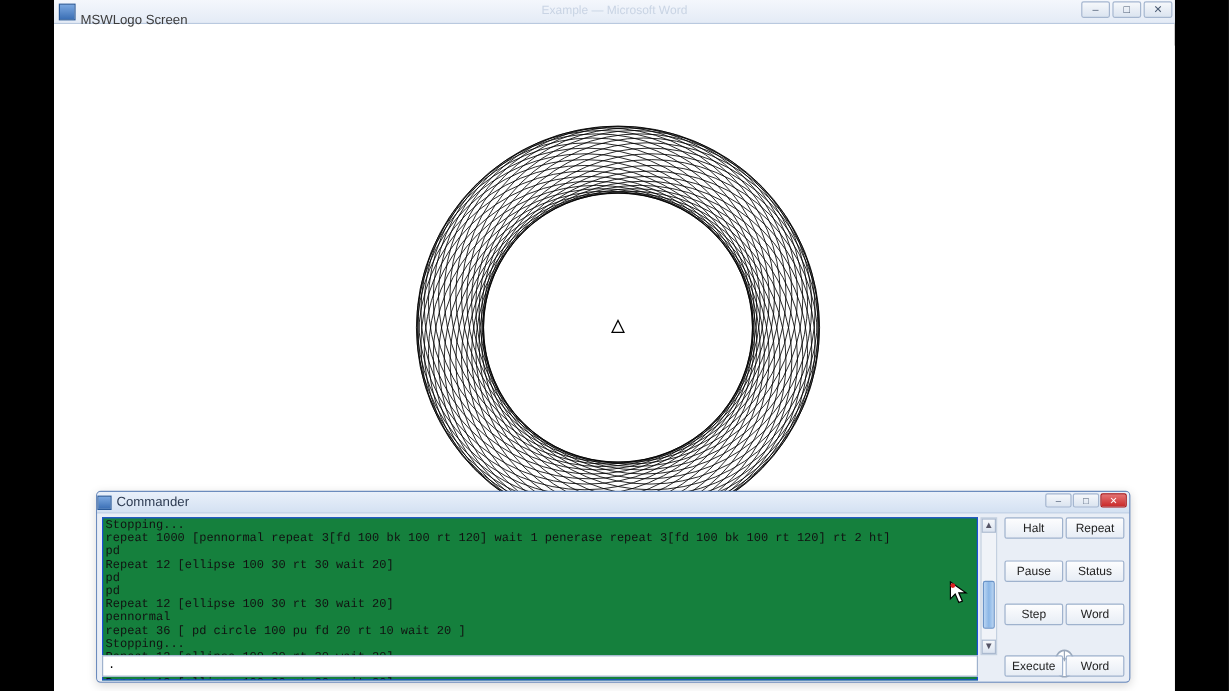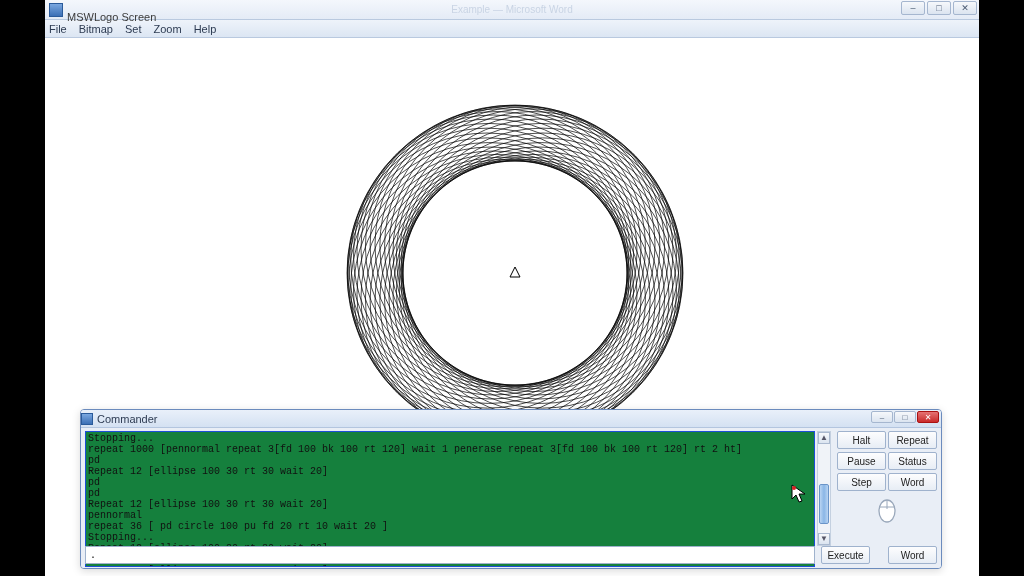--- a/index.html
+++ b/index.html
@@ -248,21 +248,21 @@
 
 .cmd-side {
   position: absolute;
   right: 4px;
   top: 3px;
   width: 100px;
 }
 .cmd-side .row {
   display: flex;
   gap: 2px;
-  margin-bottom: 3px;
+  margin-bottom: 18px;
 }
 .cmd-side button {
   flex: 1;
   height: 18px;
   background: linear-gradient(#fdfdfe, #e7edf5);
   border: 1px solid #9fb2cd;
   border-radius: 2px;
   font-size: 10px;
   color: #222;
   cursor: pointer;
@@ -272,21 +272,21 @@
   text-align: center;
   font-size: 20px;
   color: #9aa8bb;
 }
 
 .cmd-bottom-buttons {
   position: absolute;
   right: 4px;
   bottom: 4px;
   display: flex;
-  gap: 18px;
+  gap: 2px;
 }
 .cmd-bottom-buttons button {
   width: 49px;
   height: 18px;
   background: linear-gradient(#fdfdfe, #e7edf5);
   border: 1px solid #9fb2cd;
   border-radius: 2px;
   font-size: 10px;
   color: #222;
   cursor: pointer;
@@ -315,27 +315,20 @@
     <div class="app-icon"></div>
     <div class="title-text">MSWLogo Screen</div>
     <div class="bg-text">Example — Microsoft Word</div>
     <div class="win-controls">
       <div class="wc">–</div>
       <div class="wc">□</div>
       <div class="wc">✕</div>
     </div>
   </div>
 
-  <div class="menubar">
-    <span class="mi">File</span>
-    <span class="mi">Bitmap</span>
-    <span class="mi">Set</span>
-    <span class="mi">Zoom</span>
-    <span class="mi">Help</span>
-  </div>
 
   <div class="canvas">
     <svg id="logo-svg" width="934" height="540">
         <circle cx="498" cy="235" r="140" fill="none" stroke="#000" stroke-width="0.7"></circle>
         <circle cx="497.5746170843418" cy="239.86214897467406" r="140" fill="none" stroke="#000" stroke-width="0.7"></circle>
         <circle cx="496.31139338200546" cy="244.5765640131187" r="140" fill="none" stroke="#000" stroke-width="0.7"></circle>
         <circle cx="494.24871130596426" cy="249" r="140" fill="none" stroke="#000" stroke-width="0.7"></circle>
         <circle cx="491.4492444073314" cy="252.9980530712231" r="140" fill="none" stroke="#000" stroke-width="0.7"></circle>
         <circle cx="487.9980530712231" cy="256.4492444073314" r="140" fill="none" stroke="#000" stroke-width="0.7"></circle>
         <circle cx="484" cy="259.24871130596426" r="140" fill="none" stroke="#000" stroke-width="0.7"></circle>

